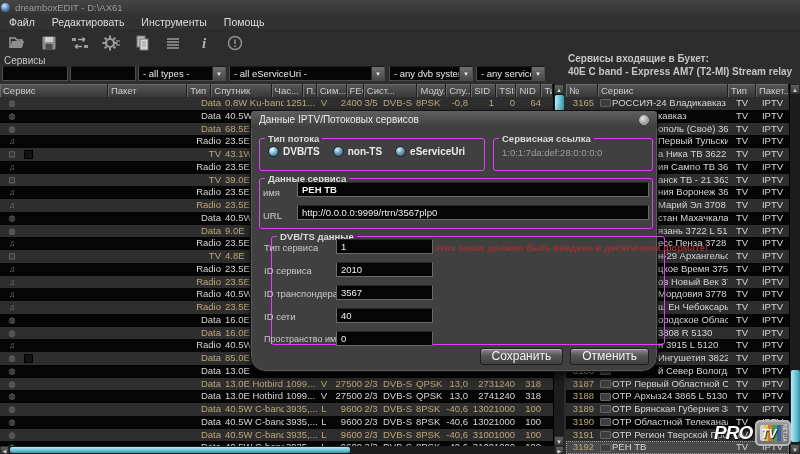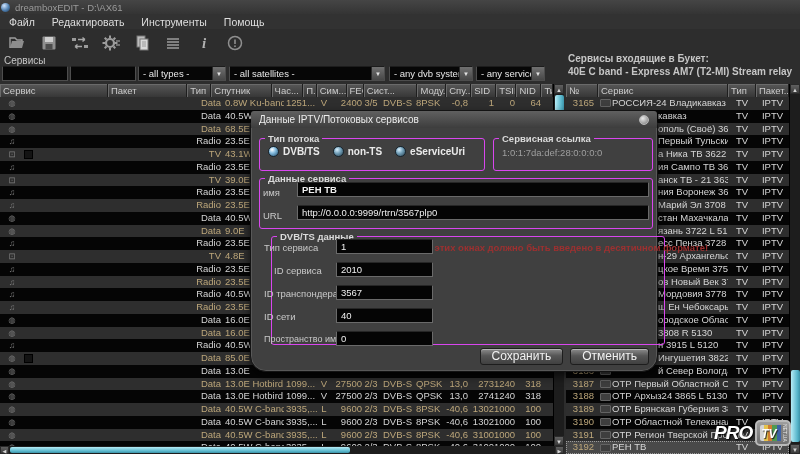--- a/index.html
+++ b/index.html
@@ -192,21 +192,21 @@
   </div>
 
   <div class="abs seclabel nw" style="left:4px;top:55px;">Сервисы</div>
   <input class="blackbox" style="left: 2px; top: 66px; width: 66px;">
   <input class="blackbox" style="left: 70px; top: 66px; width: 66px;">
   <div class="dd" style="left:138px;top:66px;width:88px;">
     <span class="val">- all types -</span>
     <span class="arr">▼</span>
   </div>
   <div class="dd" style="left:229px;top:66px;width:156px;">
-    <span class="val">- all satellites -</span>
+    <span class="val">- all eServiceUri -</span>
     <span class="arr">▼</span>
   </div>
   <div class="dd" style="left:389px;top:66px;width:84px;">
     <span class="val">- any dvb system -</span>
     <span class="arr">▼</span>
   </div>
   <div class="dd" style="left:476px;top:66px;width:69px;">
     <span class="val">- any service -</span>
     <span class="arr">▼</span>
   </div>
@@ -971,21 +971,21 @@
     <span class="dlg-label" style="left:12px;top:99px;">URL</span>
     <input class="dlg-input" style="left: 46px; top: 94px; width: 352px;" value="http://0.0.0.0:9999/rtrn/3567plp0">
 
     <fieldset style="left:20px;top:120px;width:392px;height:112px;">
       <legend>DVB/TS данные</legend>
     </fieldset>
     <span class="warning" style="left:155px;top:131px;">Все в этих окнах должно быть введено в десятичном формате!</span>
 
     <span class="dlg-label" style="left:13px;top:131px;">Тип сервиса</span>
     <input class="dlg-input" style="left: 85px; top: 128px; width: 97px;" value="1">
-    <span class="dlg-label" style="left:23px;top:154px;">ID сервиса</span>
+    <span class="dlg-label" style="left:13px;top:154px;">ID сервиса</span>
     <input class="dlg-input" style="left: 85px; top: 151px; width: 97px;" value="2010">
     <span class="dlg-label" style="left:13px;top:177px;">ID транспондера</span>
     <input class="dlg-input" style="left: 85px; top: 174px; width: 97px;" value="3567">
     <span class="dlg-label" style="left:13px;top:200px;">ID сети</span>
     <input class="dlg-input" style="left: 85px; top: 197px; width: 97px;" value="40">
     <span class="dlg-label" style="left:13px;top:223px;font-size:9px;">Пространство имен</span>
     <input class="dlg-input" style="left: 85px; top: 220px; width: 97px;" value="0">
 
     <div class="dlg-btns">
       <button class="btn">Сохранить</button>

